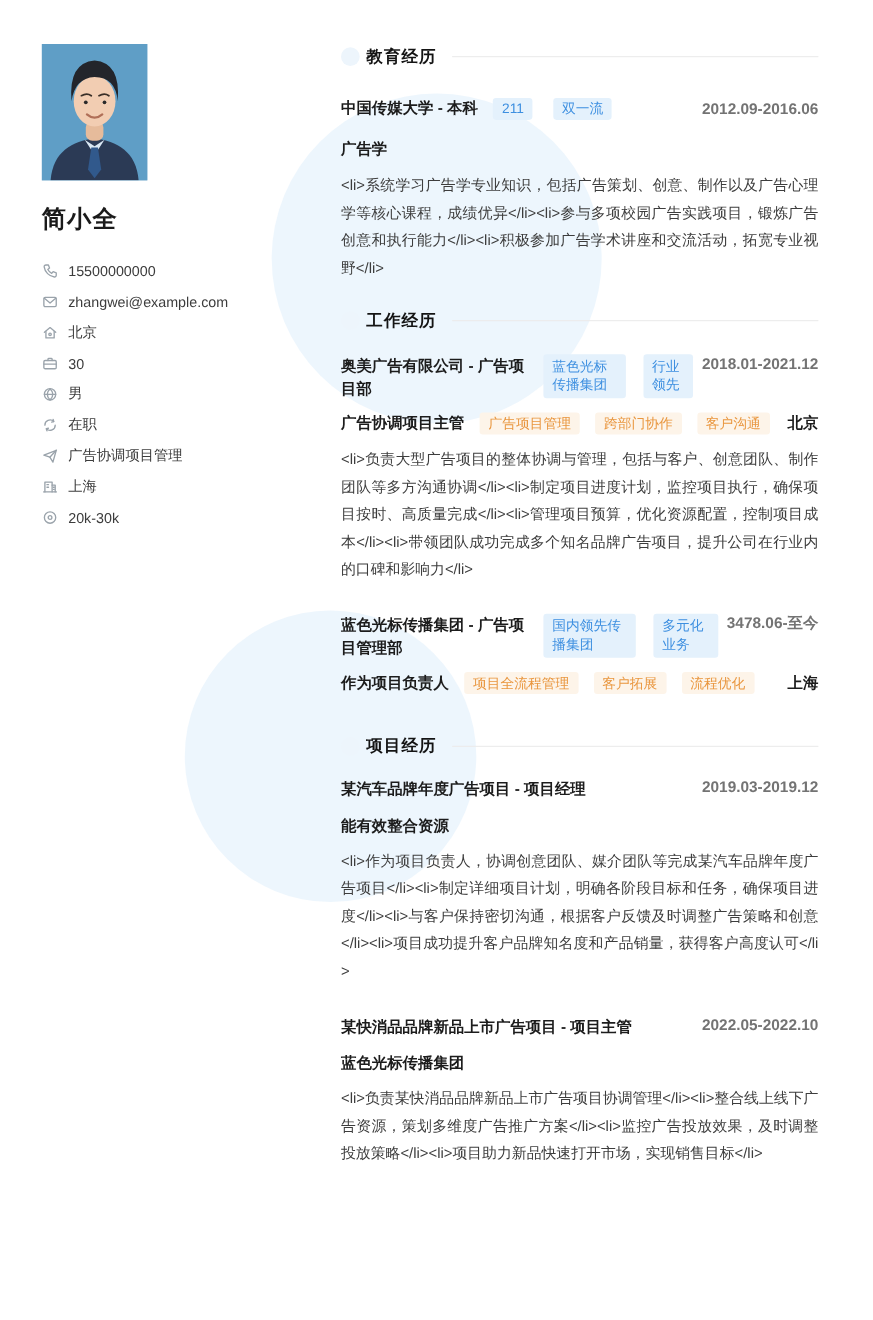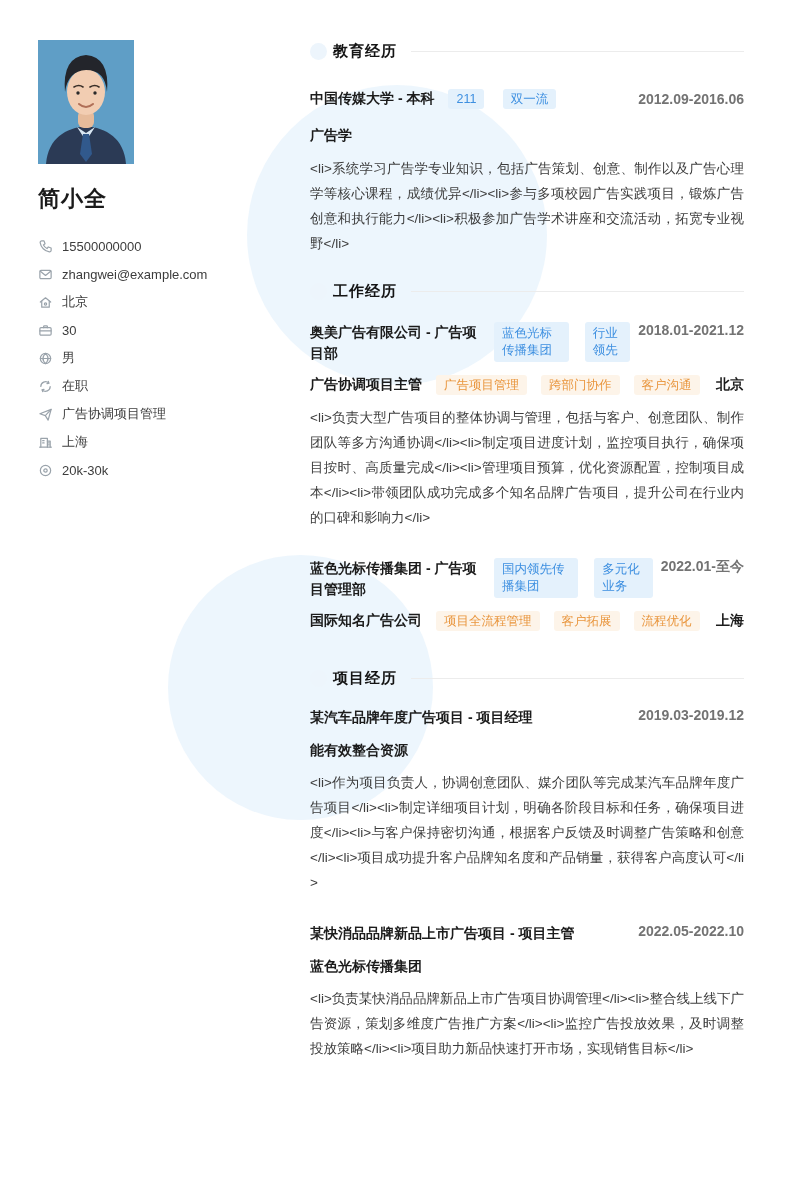--- a/index.html
+++ b/index.html
@@ -229,24 +229,24 @@
       <p class="desc job-desc">&lt;li&gt;负责大型广告项目的整体协调与管理，包括与客户、创意团队、制作团队等多方沟通协调&lt;/li&gt;&lt;li&gt;制定项目进度计划，监控项目执行，确保项目按时、高质量完成&lt;/li&gt;&lt;li&gt;管理项目预算，优化资源配置，控制项目成本&lt;/li&gt;&lt;li&gt;带领团队成功完成多个知名品牌广告项目，提升公司在行业内的口碑和影响力&lt;/li&gt;</p>
     </div>
 
     <div class="job">
       <div class="entry-row job-head">
         <span class="bold-name job-company">蓝色光标传播集团 - 广告项目管理部</span>
         <span class="job-badges">
           <span class="badge wrap">国内领先传播集团</span>
           <span class="badge wrap">多元化业务</span>
         </span>
-        <span class="entry-date">2022.01-至今</span>
+        <span class="entry-date">3478.06-至今</span>
       </div>
       <div class="entry-row job-posrow">
-        <span class="bold-name">国际知名广告公司</span>
+        <span class="bold-name">作为项目负责人</span>
         <span class="tag">项目全流程管理</span>
         <span class="tag">客户拓展</span>
         <span class="tag">流程优化</span>
         <span class="job-location">上海</span>
       </div>
     </div>
   </section>
 
   <section class="proj-sec">
     <div class="sec-head">

